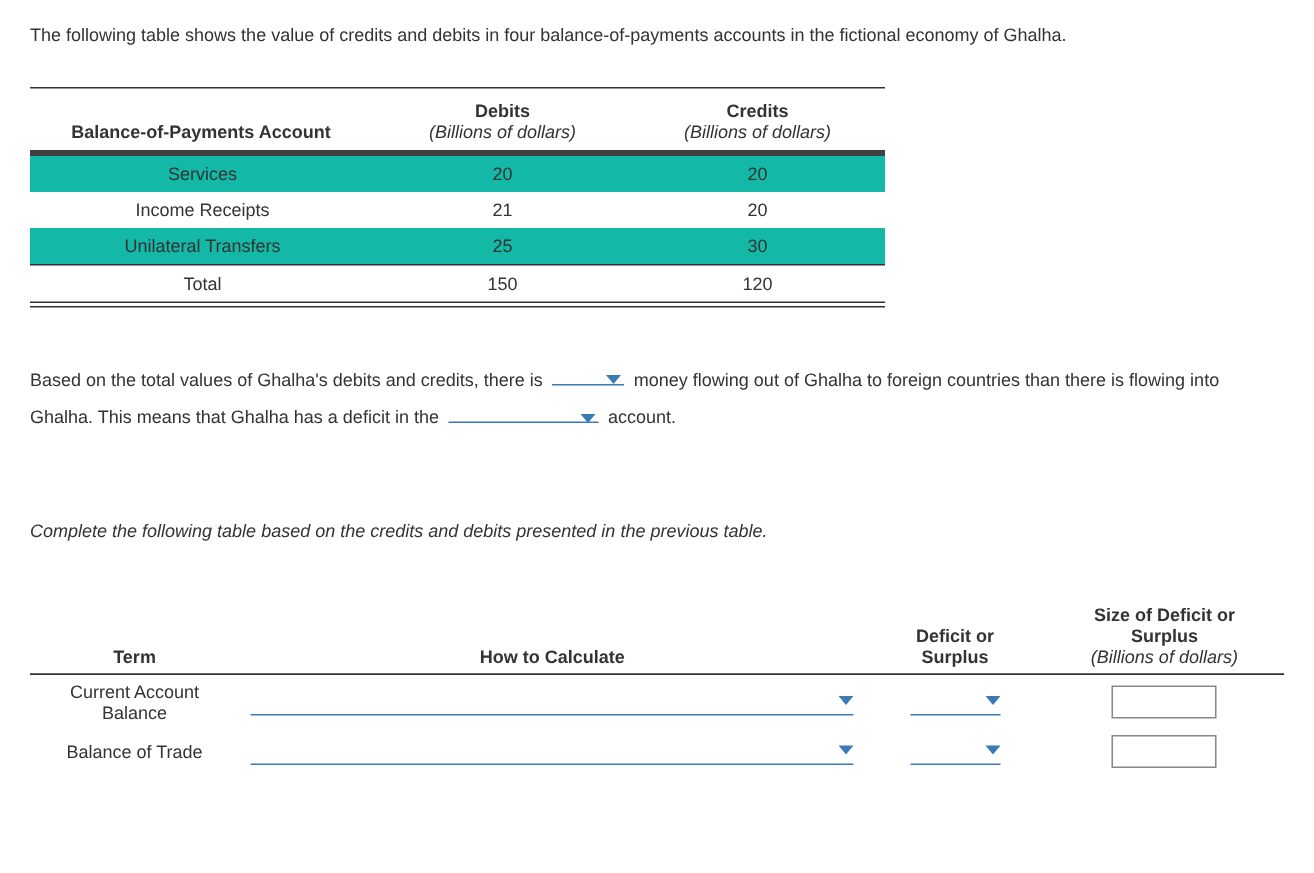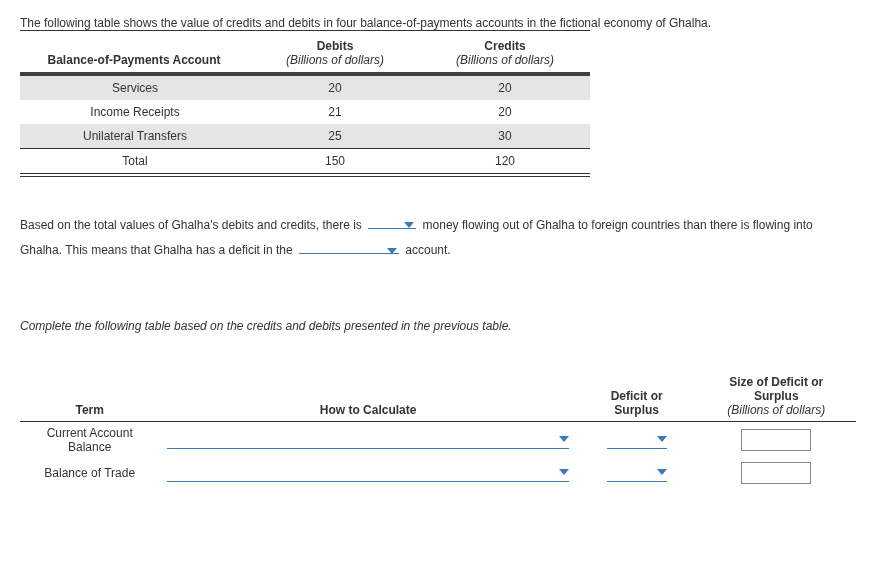--- a/index.html
+++ b/index.html
@@ -1,26 +1,26 @@
 <!DOCTYPE html>
 <html><head>
 <meta charset="utf-8">
 <style>
   *{box-sizing:border-box;margin:0;padding:0}
   body{font-family:Verdana,Geneva,sans-serif;font-size:12px;color:#333;background:#fff;padding:16px 20px;width:876px}
-  .intro{}
+  .intro{margin-bottom:28px}
   .tbl1{border-collapse:collapse;margin-bottom:36px}
   .tbl1 th,.tbl1 td{padding:5px 10px;text-align:center;font-weight:normal}
   .tbl1 .topline{border-top:1px solid #333}
   .tbl1 .hdr th{border-bottom:4px solid #404040}
   .tbl1 .hdr .c0{font-weight:bold;vertical-align:bottom;text-align:center;padding-right:12px}
   .tbl1 .hdr .c1,.tbl1 .hdr .c2{}
   .tbl1 .hdr .ttl{font-weight:bold;display:block}
   .tbl1 .hdr .sub{font-style:italic;display:block}
-  .tbl1 tbody tr.alt{background:#e5e5e5}
+  .tbl1 tbody tr.alt{background:#14b8a6}
   .tbl1 tbody tr.total td{border-top:1px solid #333;border-bottom:1px solid #333}
   .tbl1 .c0{width:230px}
   .tbl1 .c1,.tbl1 .c2{width:170px}
   .para{line-height:2.1;margin-bottom:56px}
   .dd{display:inline-block;border-bottom:1px solid #3a7ab5;color:#3a7ab5;min-width:48px;height:16px;vertical-align:baseline;text-align:right;padding-right:2px;position:relative;margin:0 3px;cursor:pointer}
   .dd .arr{display:inline-block}
   .dd .arr svg{vertical-align:middle}
   .instr{font-style:italic;margin-bottom:38px}
   .tbl2{border-collapse:collapse;width:100%}
   .tbl2 th{border-bottom:1px solid #333;font-weight:bold;padding:4px 8px;vertical-align:bottom;text-align:center}

